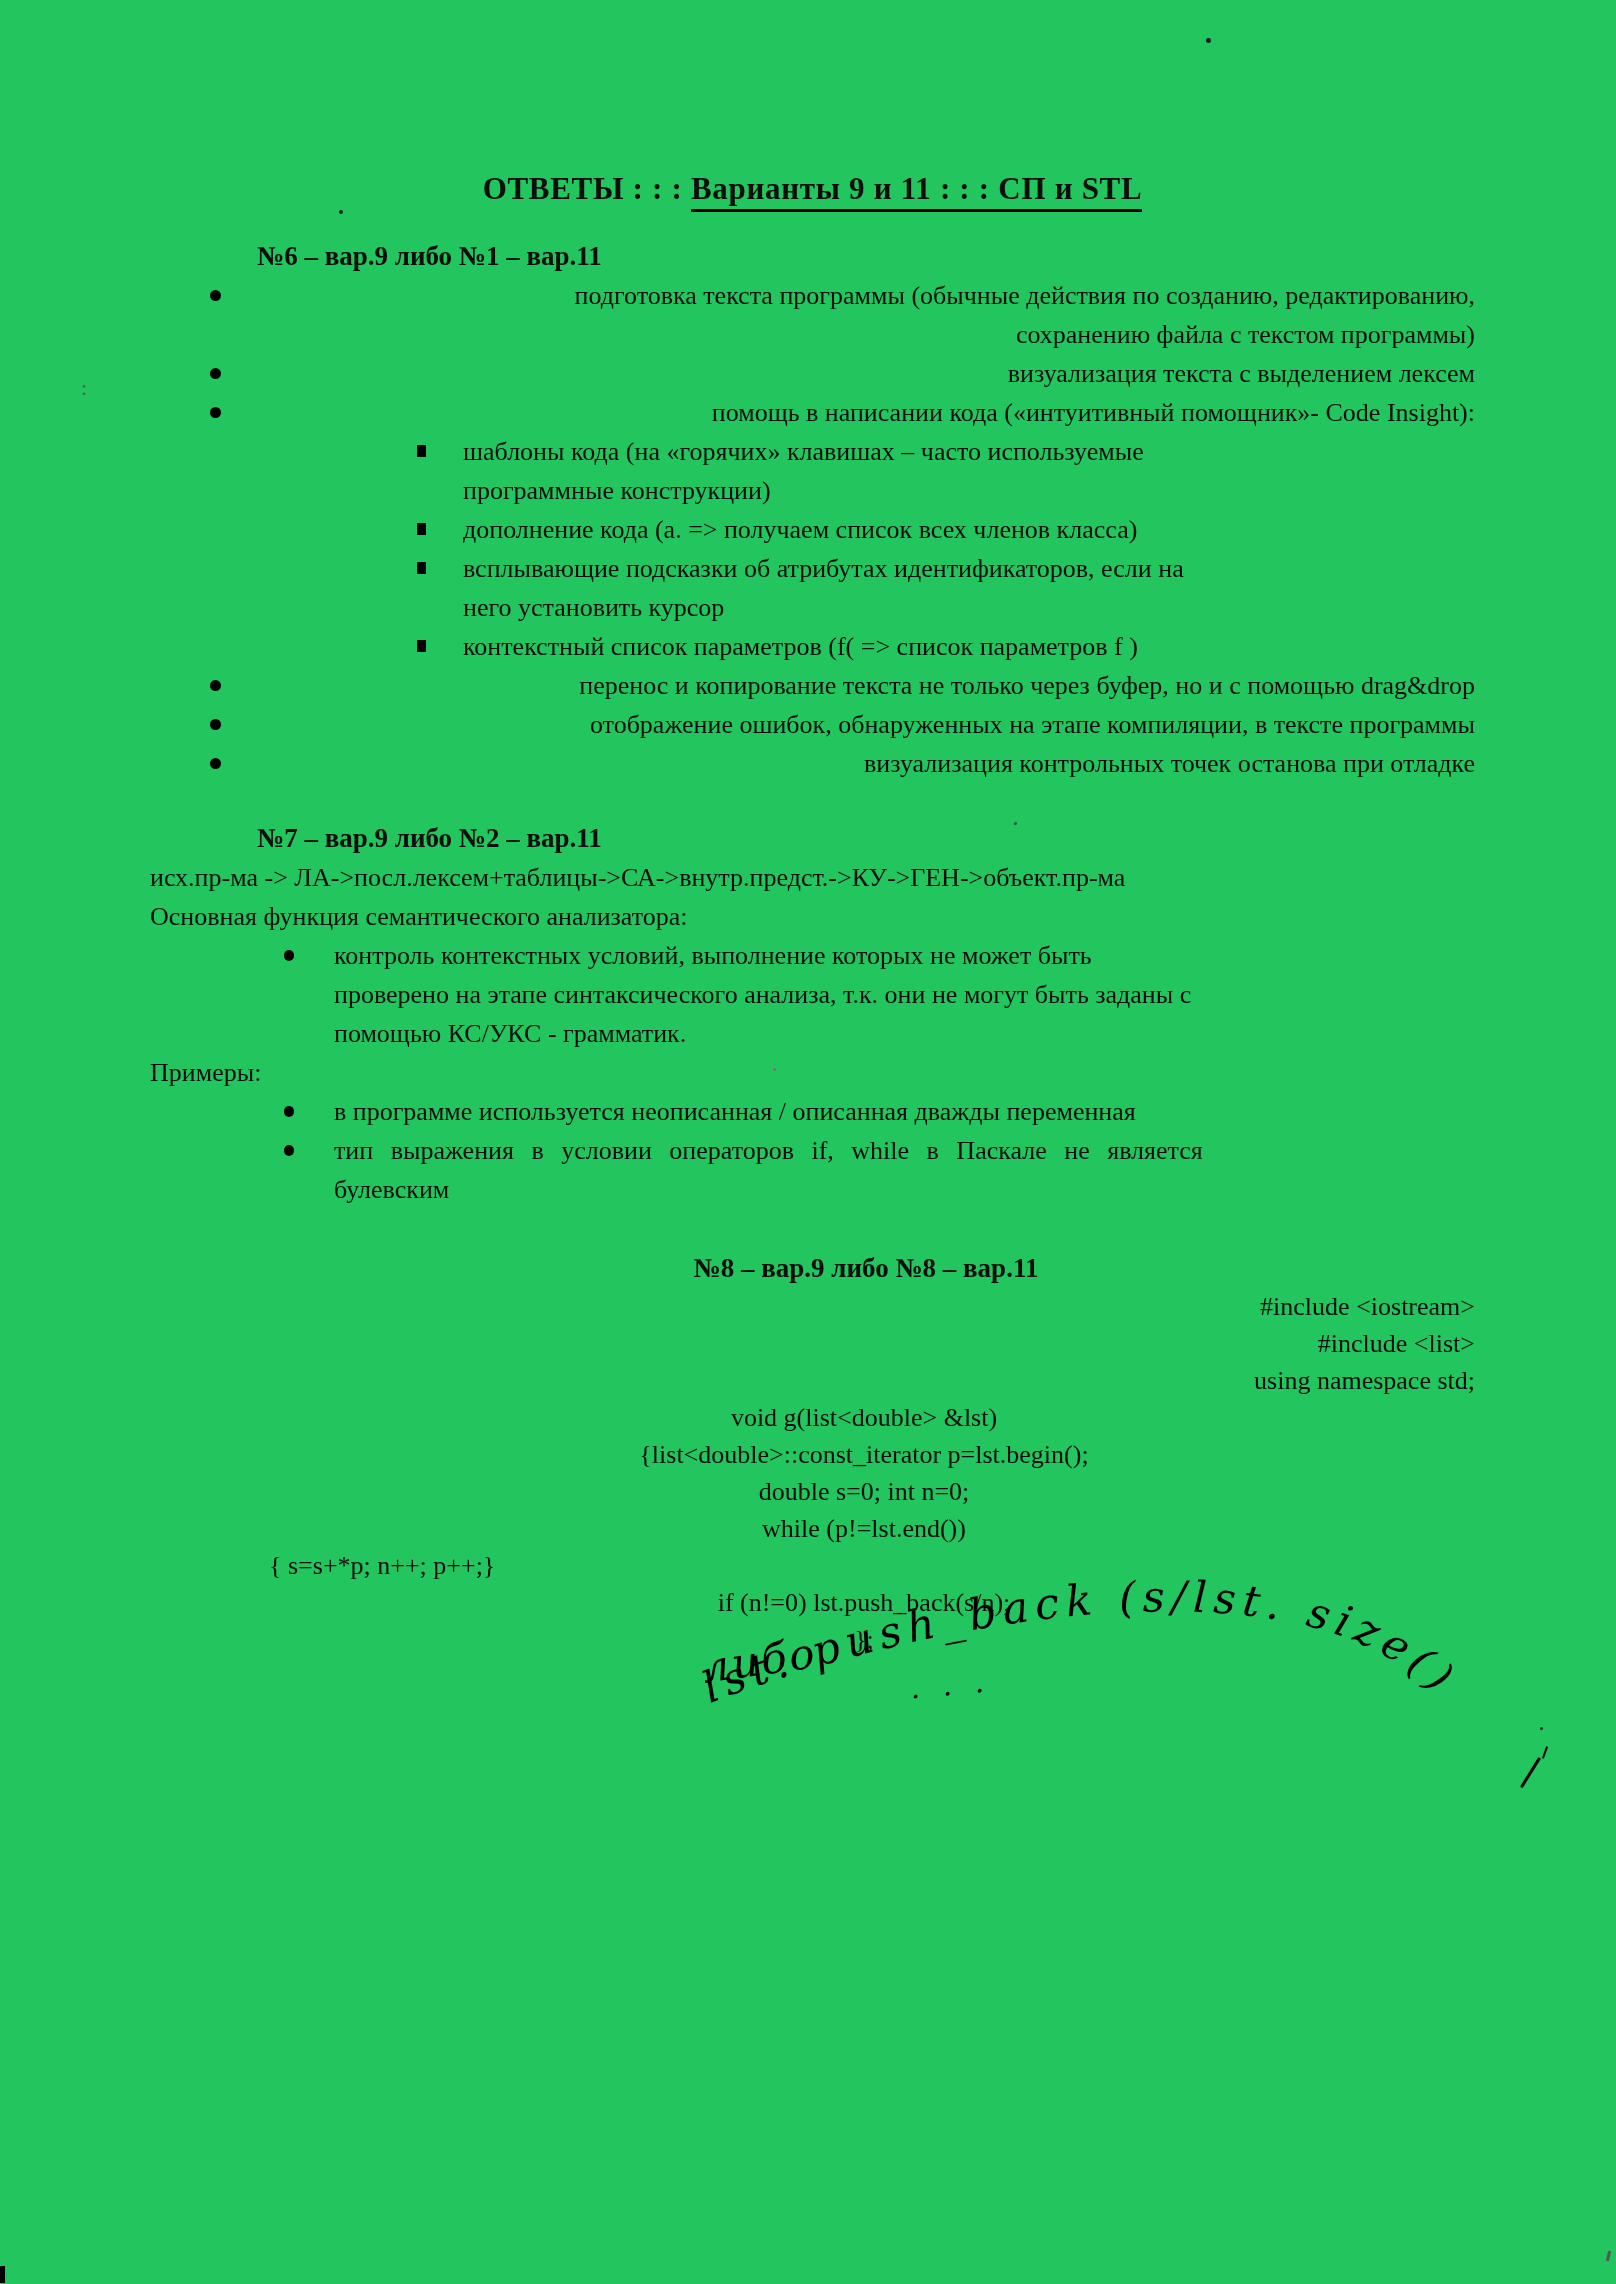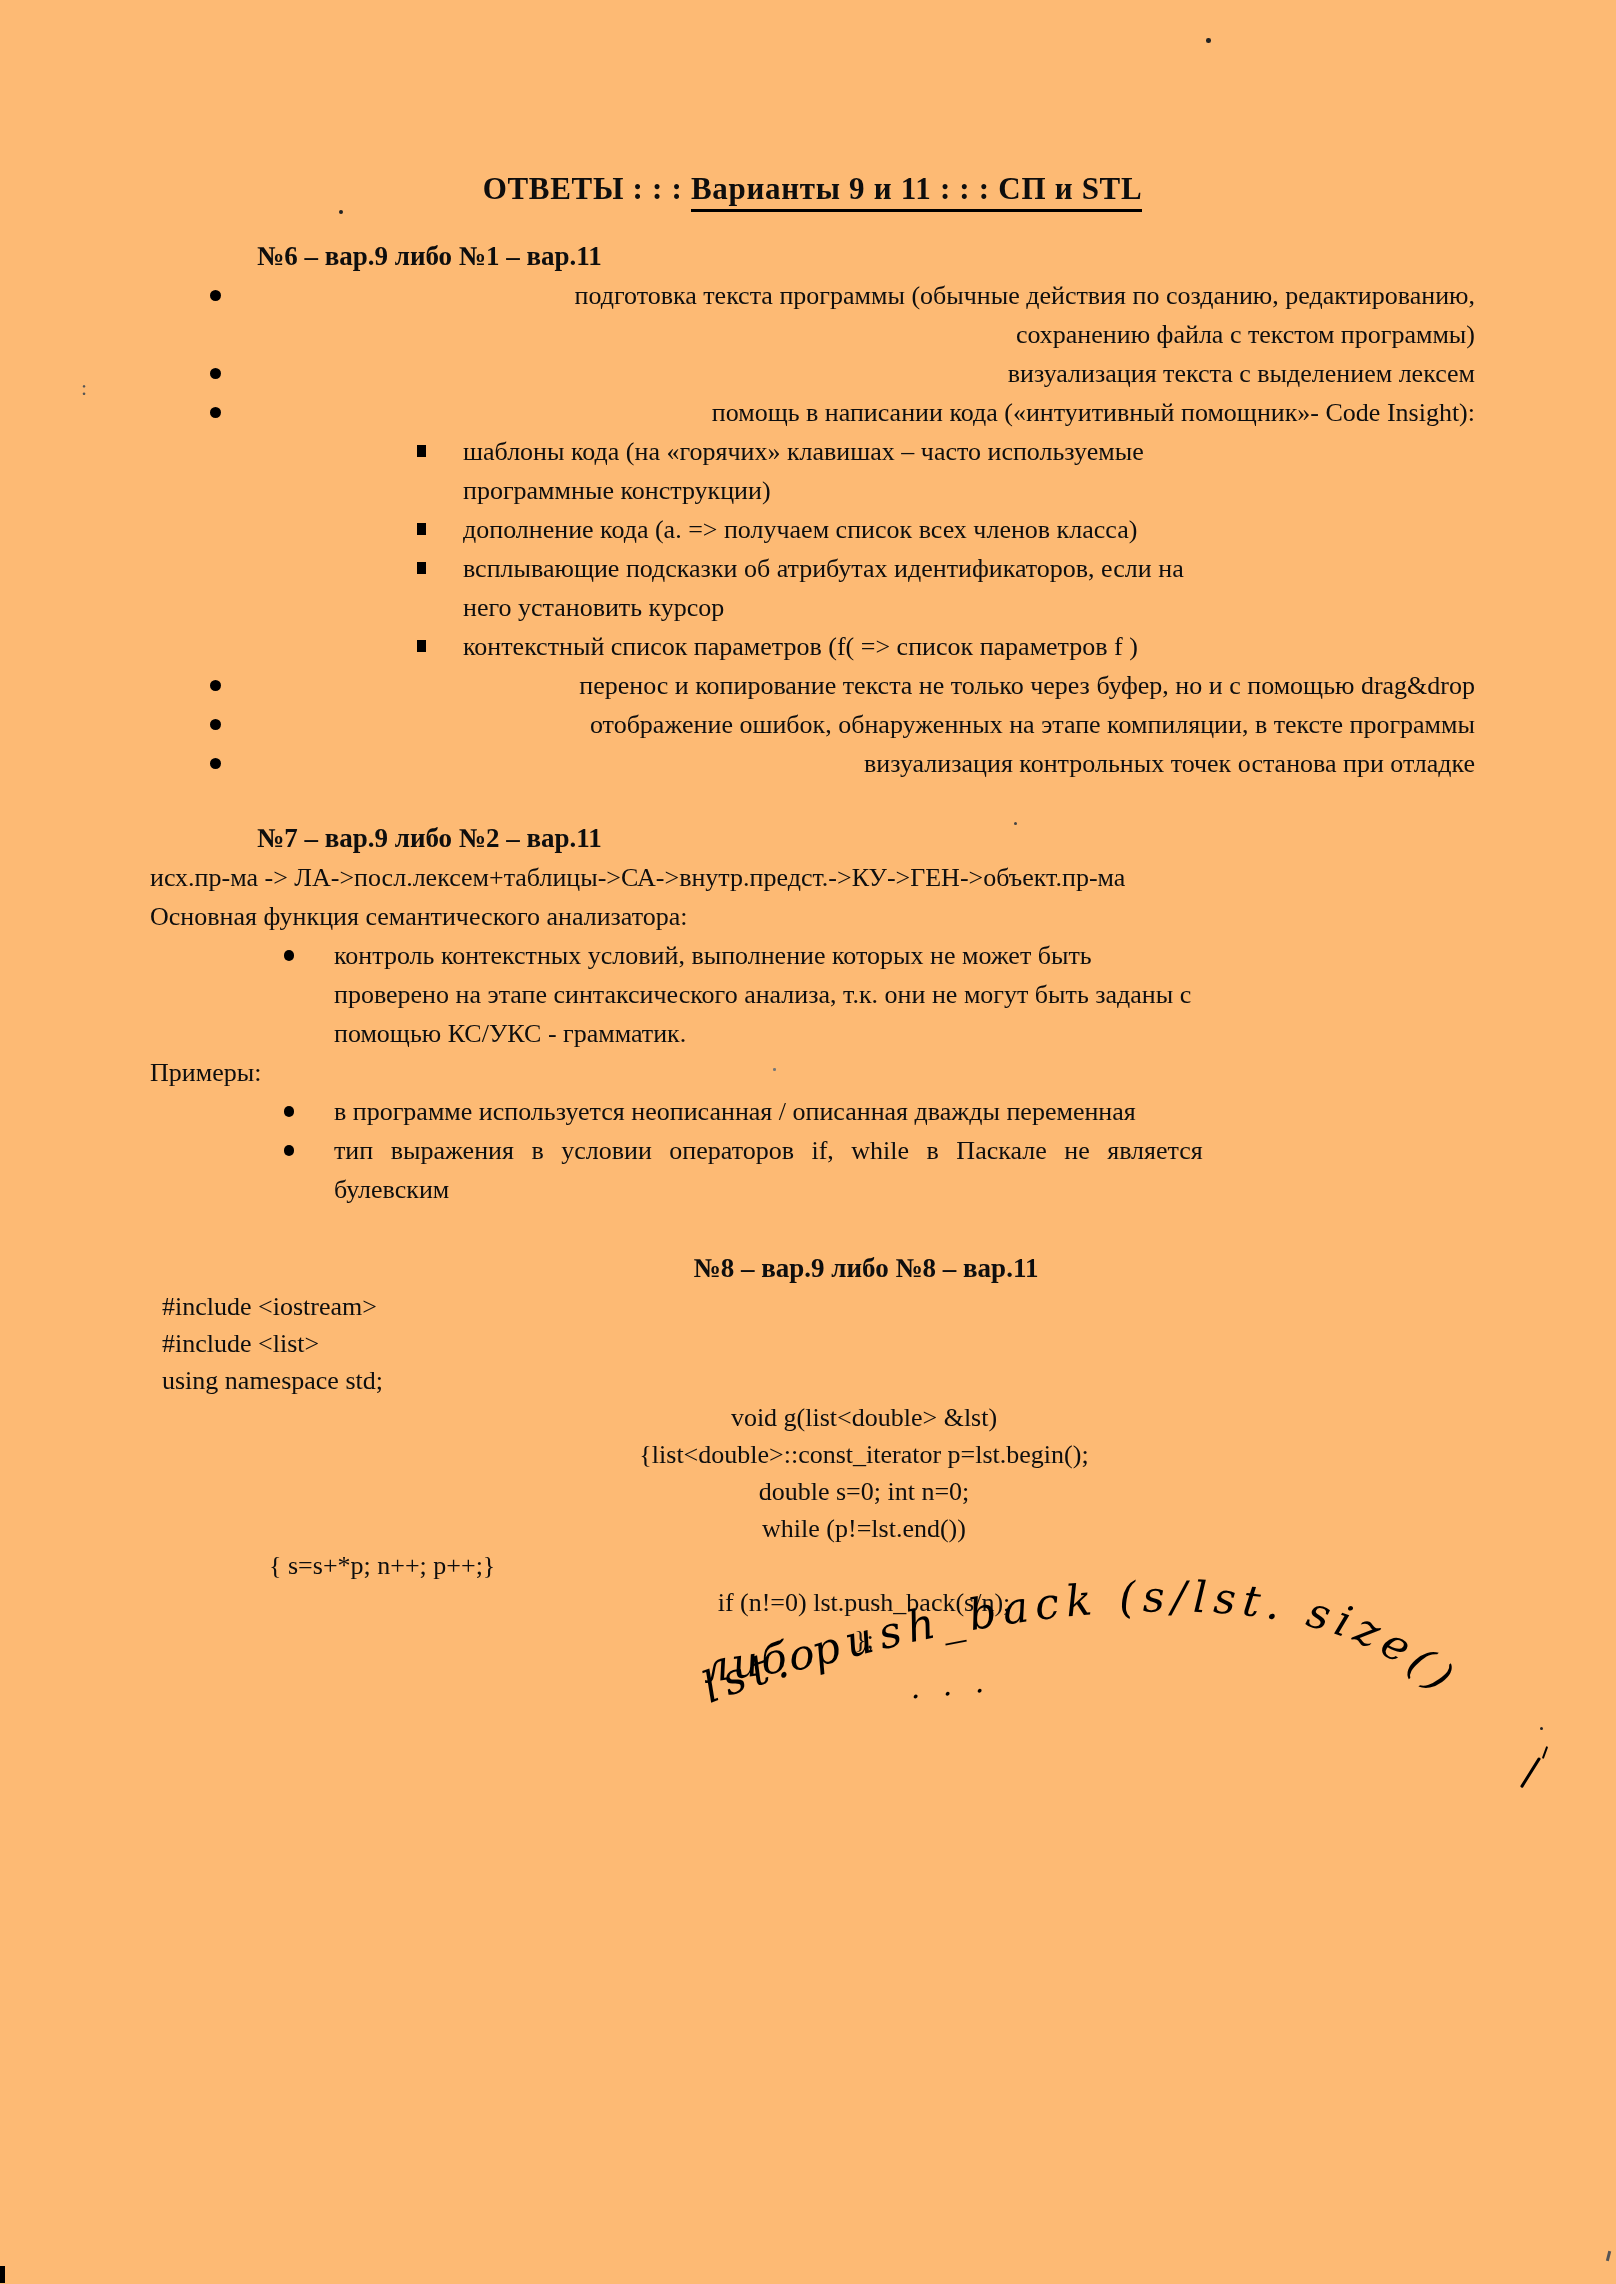--- a/index.html
+++ b/index.html
@@ -1,20 +1,20 @@
 <!DOCTYPE html>
 <html style="font-size:10.4px"><head>
 <meta charset="utf-8">
 <style>
   html,body{margin:0;padding:0;background:#e8e8e8;}
   .page{
     position:relative;
     width:1616px;
     height:2284px;
-    background:#fdba74;
+    background:#22c55e;
     font-family:"Liberation Serif", serif;
     color:#0e0e0e;
     overflow:hidden;
   }
   .content{
     position:absolute;
     left:150px;
     top:171px;
     width:1325px;
   }
@@ -80,21 +80,21 @@
     background:#000;border-radius:50%;
   }
   li.wide{word-spacing:11px;}
   
   .code-line{
     font-size:26px;
     line-height:37px;
     margin:0;
     white-space:pre;
   }
-  .ind0{margin-left:12px;}
+  .ind0{margin-left:12px;text-align:right;}
   .ind1{margin-left:103px;text-align:center;}
   .ind2{margin-left:119px;}
   
   .hw-word{
     position:absolute;
     left:702px; top:1636px;
     font-family:"DejaVu Serif", serif;
     font-style:italic;
     font-size:42px;
     letter-spacing:2.6px;

